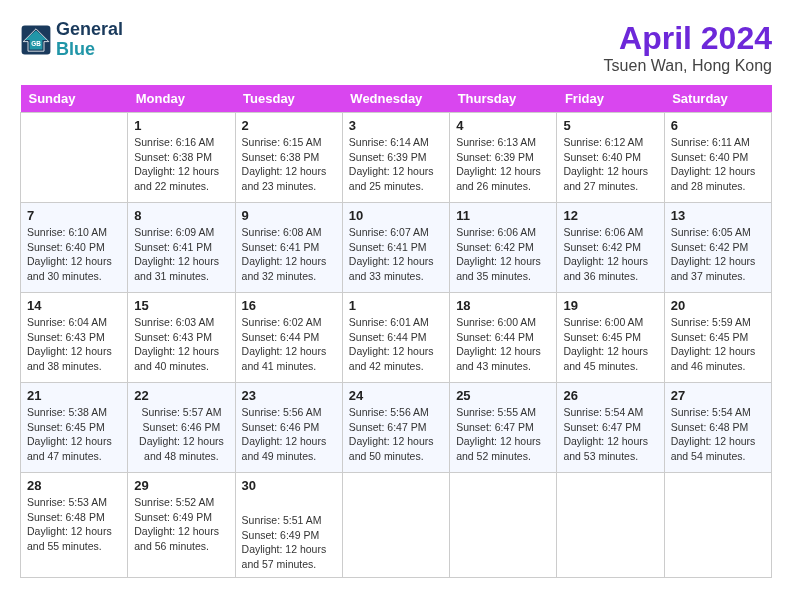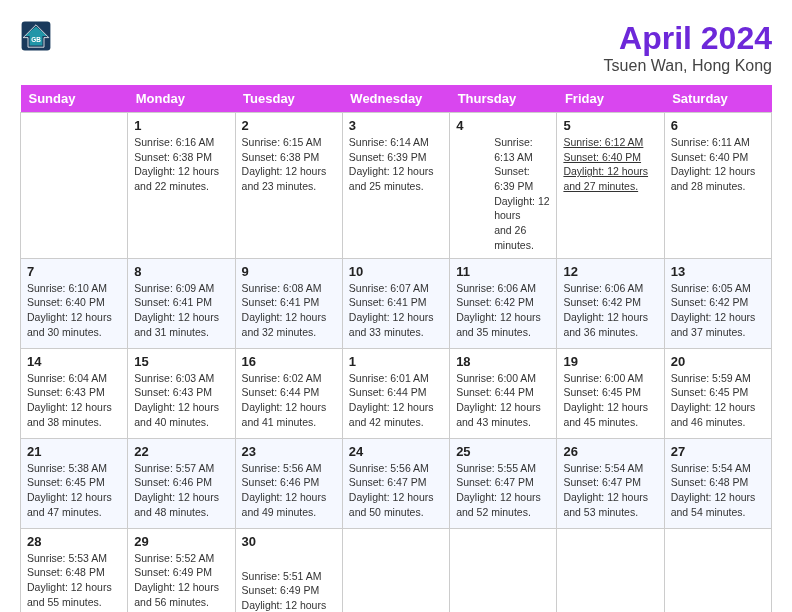--- a/index.html
+++ b/index.html
@@ -93,20 +93,25 @@
 <body>
 
 <div class="header">
   <div class="logo">
     <svg class="logo-icon" viewBox="0 0 40 40">
       <rect x="2" y="2" width="36" height="36" rx="4" fill="#1a3a5c"></rect>
       <polygon points="20,8 34,20 28,20 28,32 12,32 12,20 6,20" fill="#2196a8"></polygon>
       <polygon points="20,6 36,22 30,22 30,34 10,34 10,22 4,22" fill="none" stroke="#fff" stroke-width="1"></polygon>
       <text x="20" y="28" text-anchor="middle" fill="#fff" font-size="8" font-weight="bold">GB</text>
     </svg>
+    <div>
+      <div class="logo-text">
+        General<br><span>Blue</span>
+      </div>
+    </div>
   </div>
   <div class="title-block">
     <div class="month-title">April 2024</div>
     <div class="location">Tsuen Wan, Hong Kong</div>
   </div>
 </div>
 
 <table>
   <thead>
     <tr id="thead-row">
@@ -138,28 +143,28 @@
         </td>
         <td>
           <span class="day-number">3</span>
           <div class="day-info" style="white-space: pre-line;">Sunrise: 6:14 AM
 Sunset: 6:39 PM
 Daylight: 12 hours
 and 25 minutes.</div>
         </td>
         <td>
           <span class="day-number">4</span>
-          <div class="day-info" style="white-space: pre-line; margin-left: 38px;">Sunrise: 6:13 AM
+          <div class="day-info" style="white-space: pre-line;">Sunrise: 6:13 AM
 Sunset: 6:39 PM
 Daylight: 12 hours
 and 26 minutes.</div>
         </td>
         <td>
           <span class="day-number">5</span>
-          <div class="day-info" style="white-space: pre-line; text-decoration: underline;">Sunrise: 6:12 AM
+          <div class="day-info" style="white-space: pre-line;">Sunrise: 6:12 AM
 Sunset: 6:40 PM
 Daylight: 12 hours
 and 27 minutes.</div>
         </td>
         <td>
           <span class="day-number">6</span>
           <div class="day-info" style="white-space: pre-line;">Sunrise: 6:11 AM
 Sunset: 6:40 PM
 Daylight: 12 hours
 and 28 minutes.</div>
@@ -270,21 +275,21 @@
       <tr>
         <td>
           <span class="day-number">21</span>
           <div class="day-info" style="white-space: pre-line;">Sunrise: 5:38 AM
 Sunset: 6:45 PM
 Daylight: 12 hours
 and 47 minutes.</div>
         </td>
         <td>
           <span class="day-number">22</span>
-          <div class="day-info" style="white-space: pre-line;">Sunrise: 5:57 AM
+          <div class="day-info" style="white-space: pre-line; text-align: center;">Sunrise: 5:57 AM
 Sunset: 6:46 PM
 Daylight: 12 hours
 and 48 minutes.</div>
         </td>
         <td>
           <span class="day-number">23</span>
           <div class="day-info" style="white-space: pre-line;">Sunrise: 5:56 AM
 Sunset: 6:46 PM
 Daylight: 12 hours
 and 49 minutes.</div>

